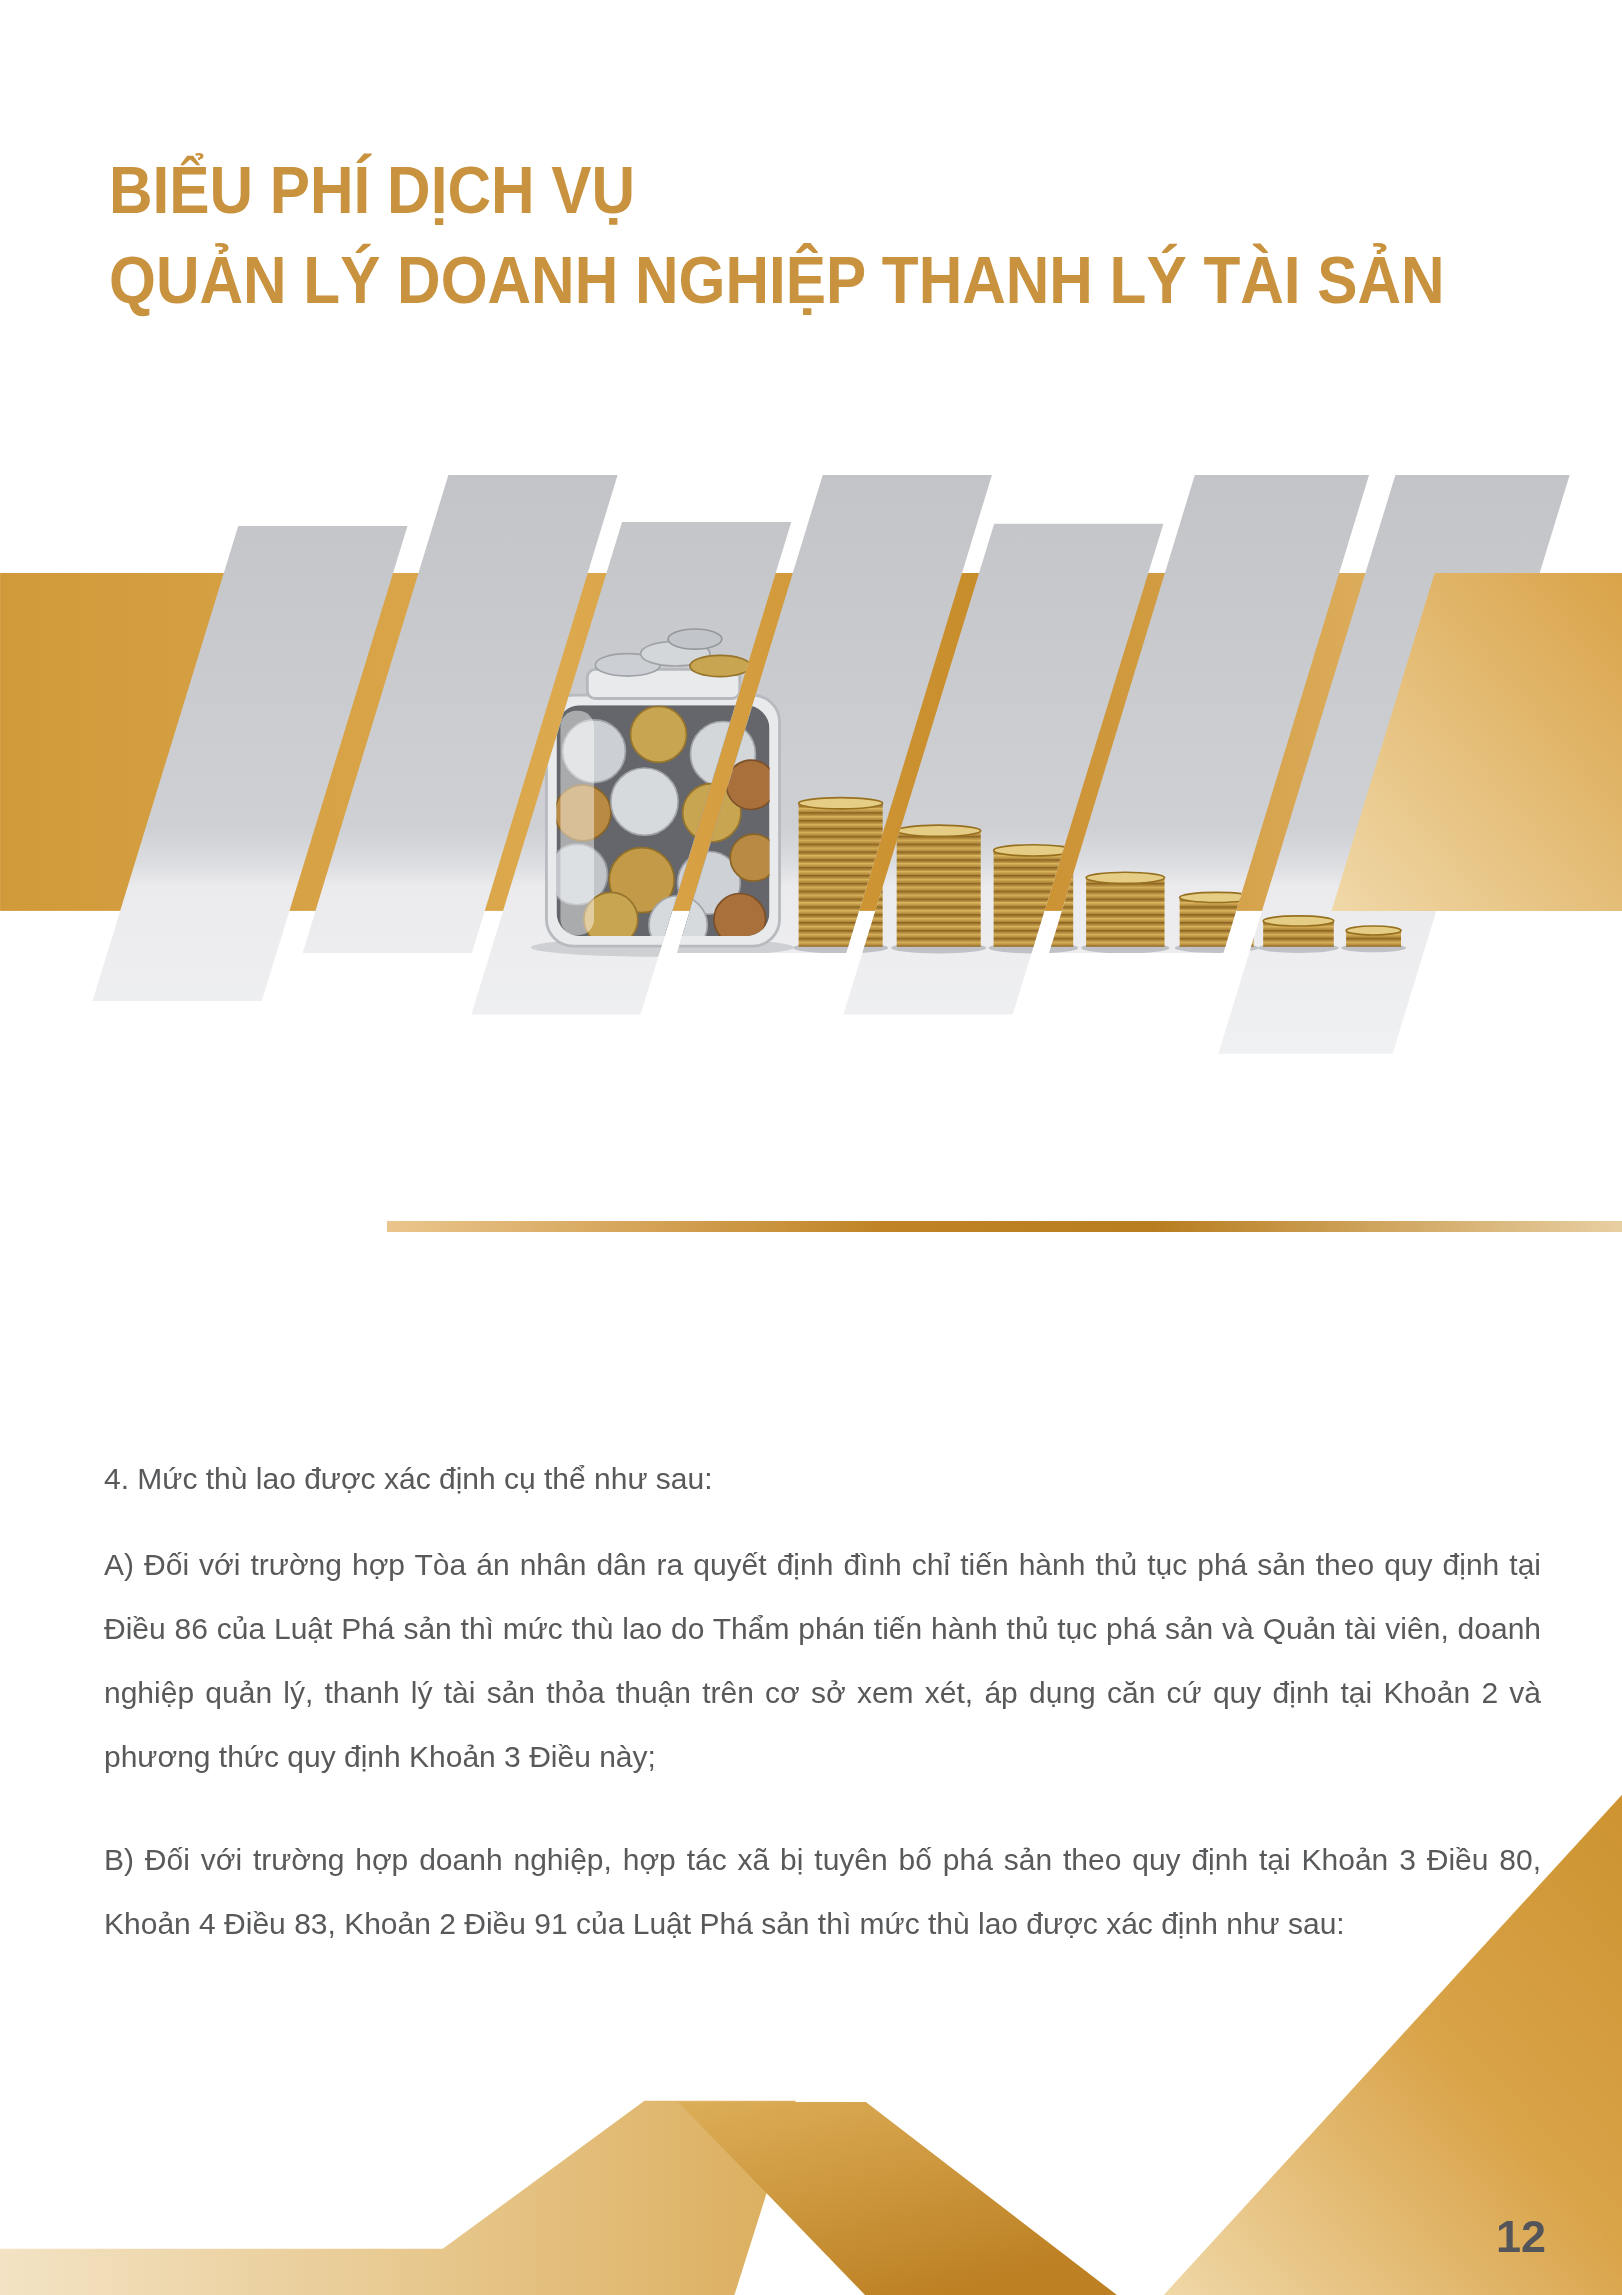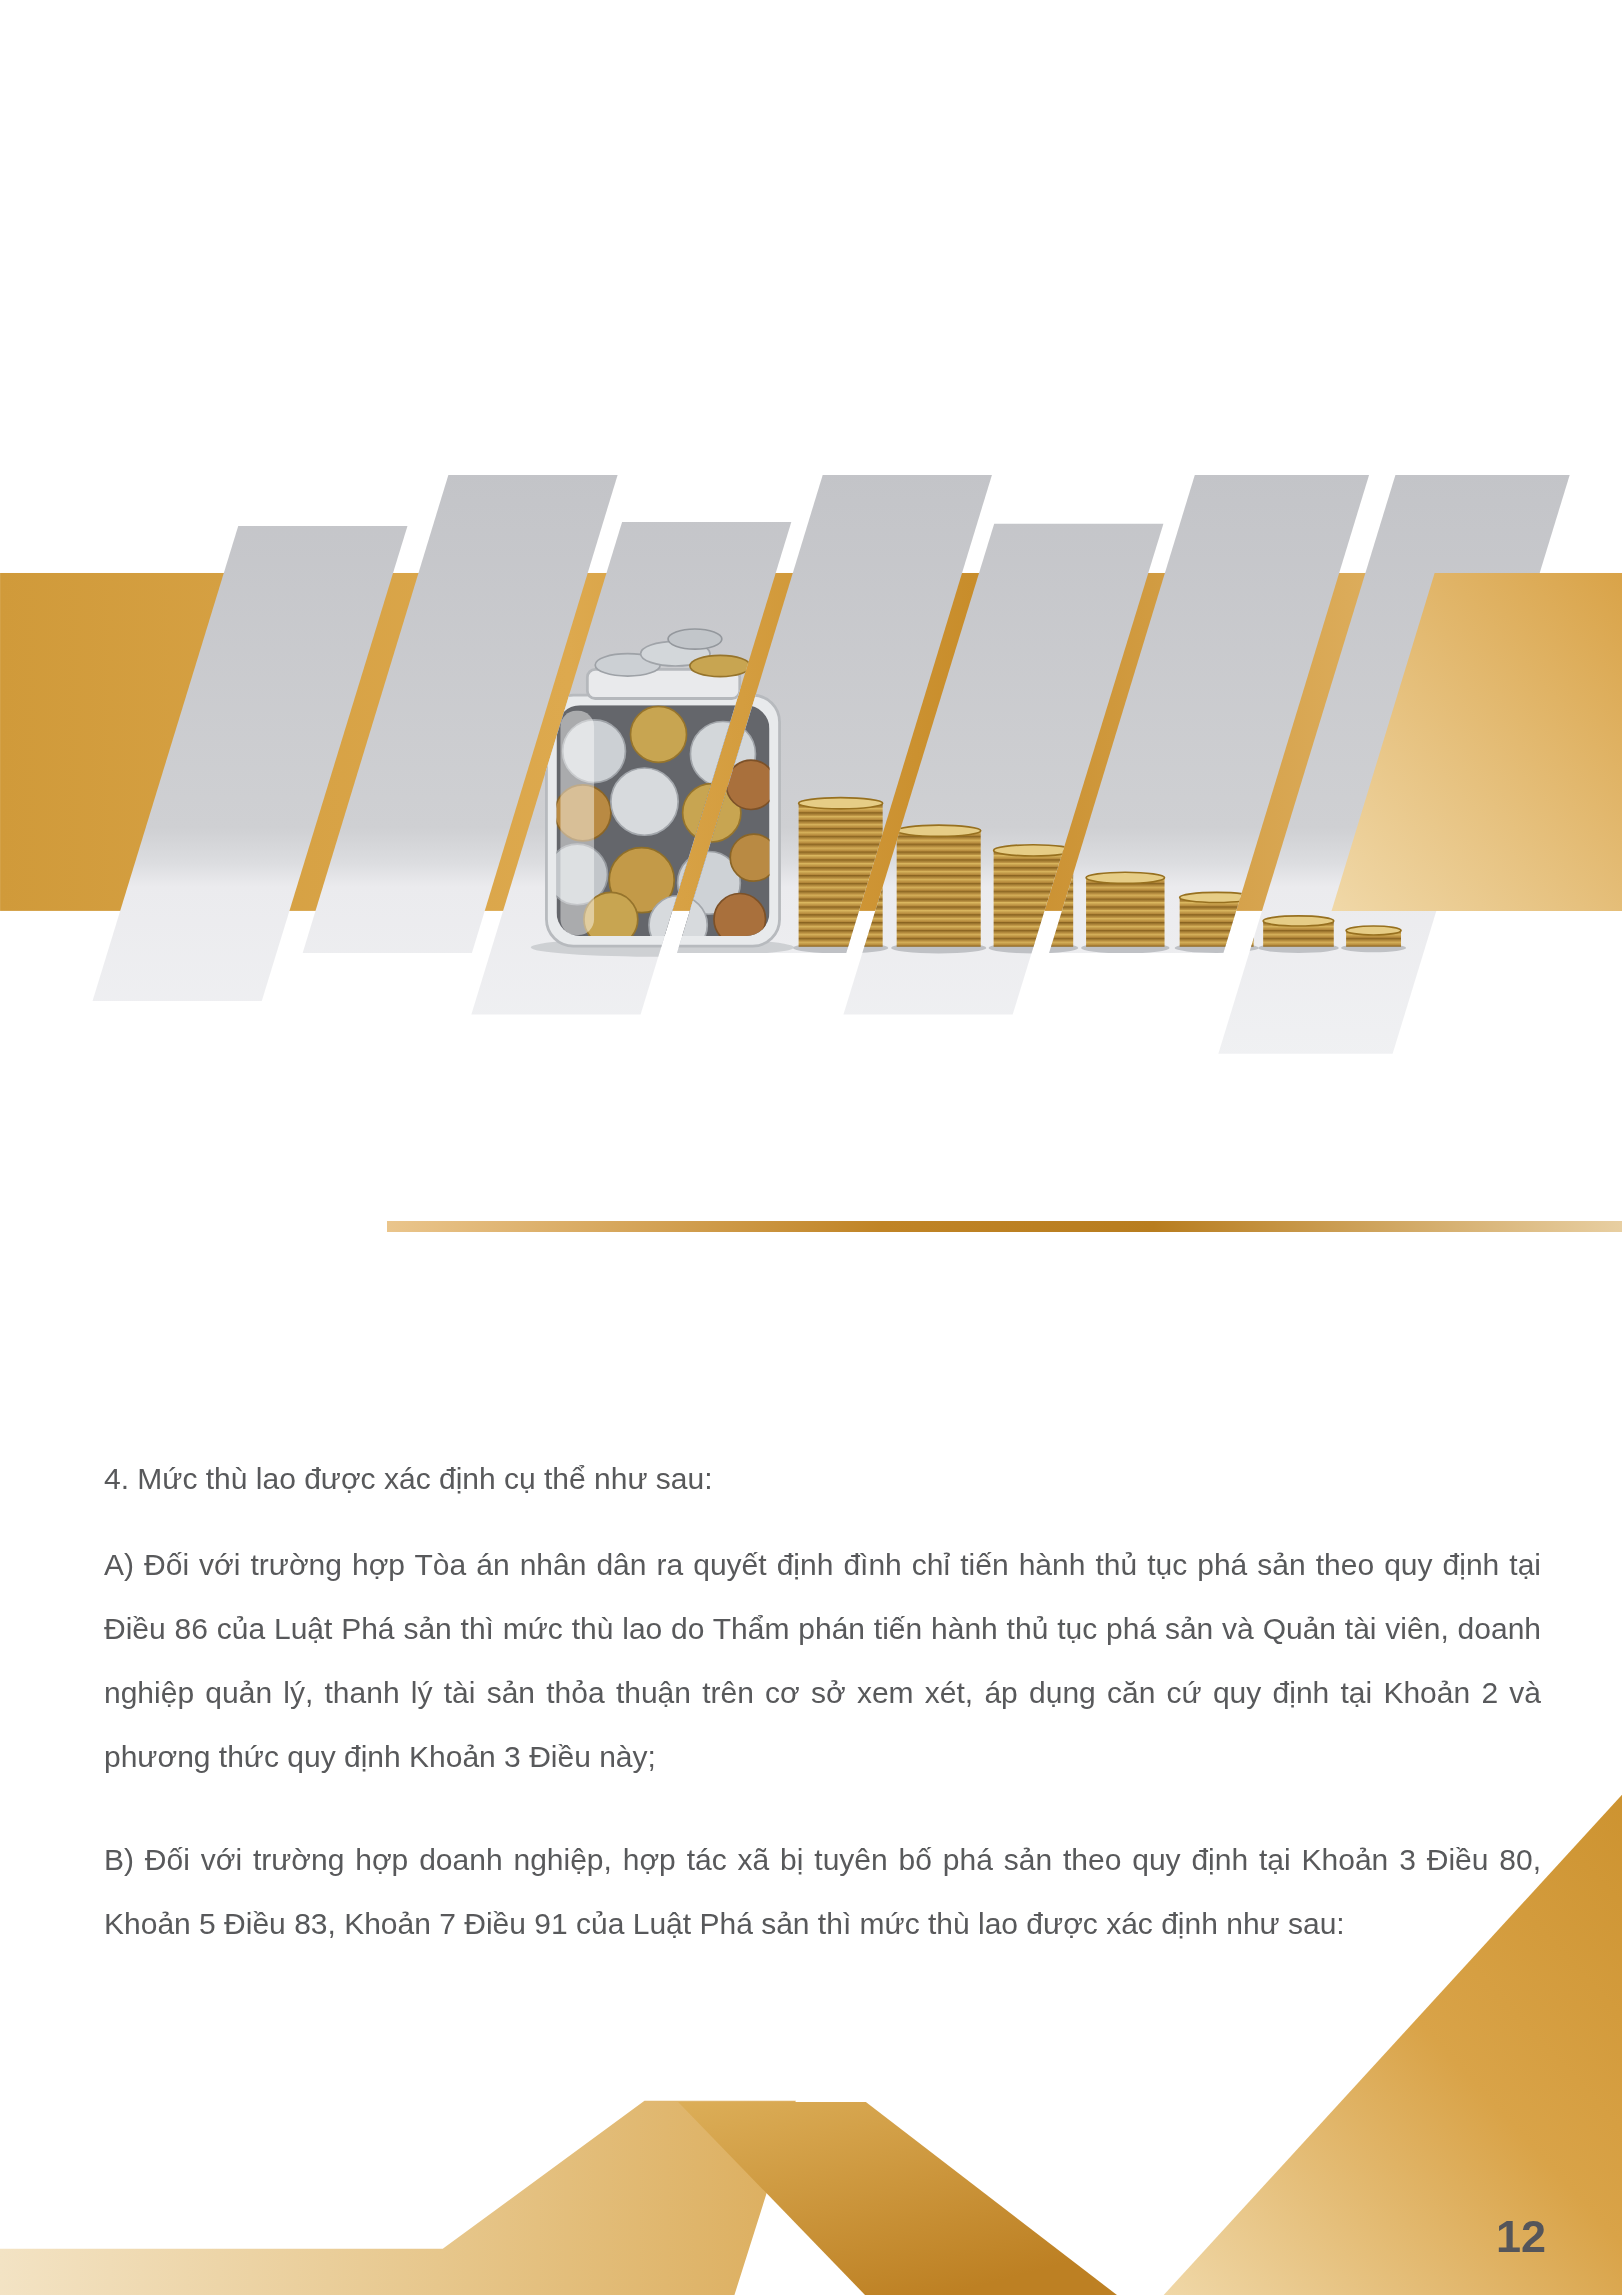--- a/index.html
+++ b/index.html
@@ -33,20 +33,24 @@
 
   
   .page-number{position:absolute;left:1482px;top:2179px;width:78px;
                font-size:45px;font-weight:bold;color:#54555a;text-align:center;margin-top:32px;}
 </style>
 </head>
 <body>
 
 <div class="page">
 
+  <div class="title-block">
+    <div class="title-line">BIỂU PHÍ DỊCH VỤ</div>
+    <div class="title-line">QUẢN LÝ DOANH NGHIỆP THANH LÝ TÀI SẢN</div>
+  </div>
 
   <div class="collage">
     <svg width="1623" height="594" viewBox="0 0 2896 1060" xmlns="http://www.w3.org/2000/svg">
       <defs>
         <linearGradient id="goldBand" x1="0" y1="0" x2="2896" y2="0" gradientUnits="userSpaceOnUse">
           <stop offset="0" stop-color="#d09a3a"></stop>
           <stop offset="0.35" stop-color="#dda94e"></stop>
           <stop offset="0.6" stop-color="#c88d2b"></stop>
           <stop offset="1" stop-color="#e9c17b"></stop>
         </linearGradient>
@@ -152,21 +156,21 @@
 
       <polygon points="2560,182 2896,182 2896,785 2376,785" fill="url(#goldRight)"></polygon>
     </svg>
   </div>
 
   <div class="divider"></div>
 
   <div class="body-text">
     <p class="para-intro">4. Mức thù lao được xác định cụ thể như sau:</p>
     <p class="para-a">A) Đối với trường hợp Tòa án nhân dân ra quyết định đình chỉ tiến hành thủ tục phá sản theo quy định tại Điều 86 của Luật Phá sản thì mức thù lao do Thẩm phán tiến hành thủ tục phá sản và Quản tài viên, doanh nghiệp quản lý, thanh lý tài sản thỏa thuận trên cơ sở xem xét, áp dụng căn cứ quy định tại Khoản 2 và phương thức quy định Khoản 3 Điều này;</p>
-    <p class="para-b">B) Đối với trường hợp doanh nghiệp, hợp tác xã bị tuyên bố phá sản theo quy định tại Khoản 3 Điều 80, Khoản 5 Điều 83, Khoản 7 Điều 91 của Luật Phá sản thì mức thù lao được xác định như sau:</p>
+    <p class="para-b">B) Đối với trường hợp doanh nghiệp, hợp tác xã bị tuyên bố phá sản theo quy định tại Khoản 3 Điều 80, Khoản 4 Điều 83, Khoản 2 Điều 91 của Luật Phá sản thì mức thù lao được xác định như sau:</p>
   </div>
 
   <div class="bottom-deco">
     <svg width="1623" height="508" viewBox="0 0 2896 906" xmlns="http://www.w3.org/2000/svg">
       <defs>
         <linearGradient id="ribbonLight" x1="0" y1="0" x2="1420" y2="0" gradientUnits="userSpaceOnUse">
           <stop offset="0" stop-color="#f3e3c4"></stop>
           <stop offset="0.55" stop-color="#e7c78c"></stop>
           <stop offset="1" stop-color="#dcae5e"></stop>
         </linearGradient>

